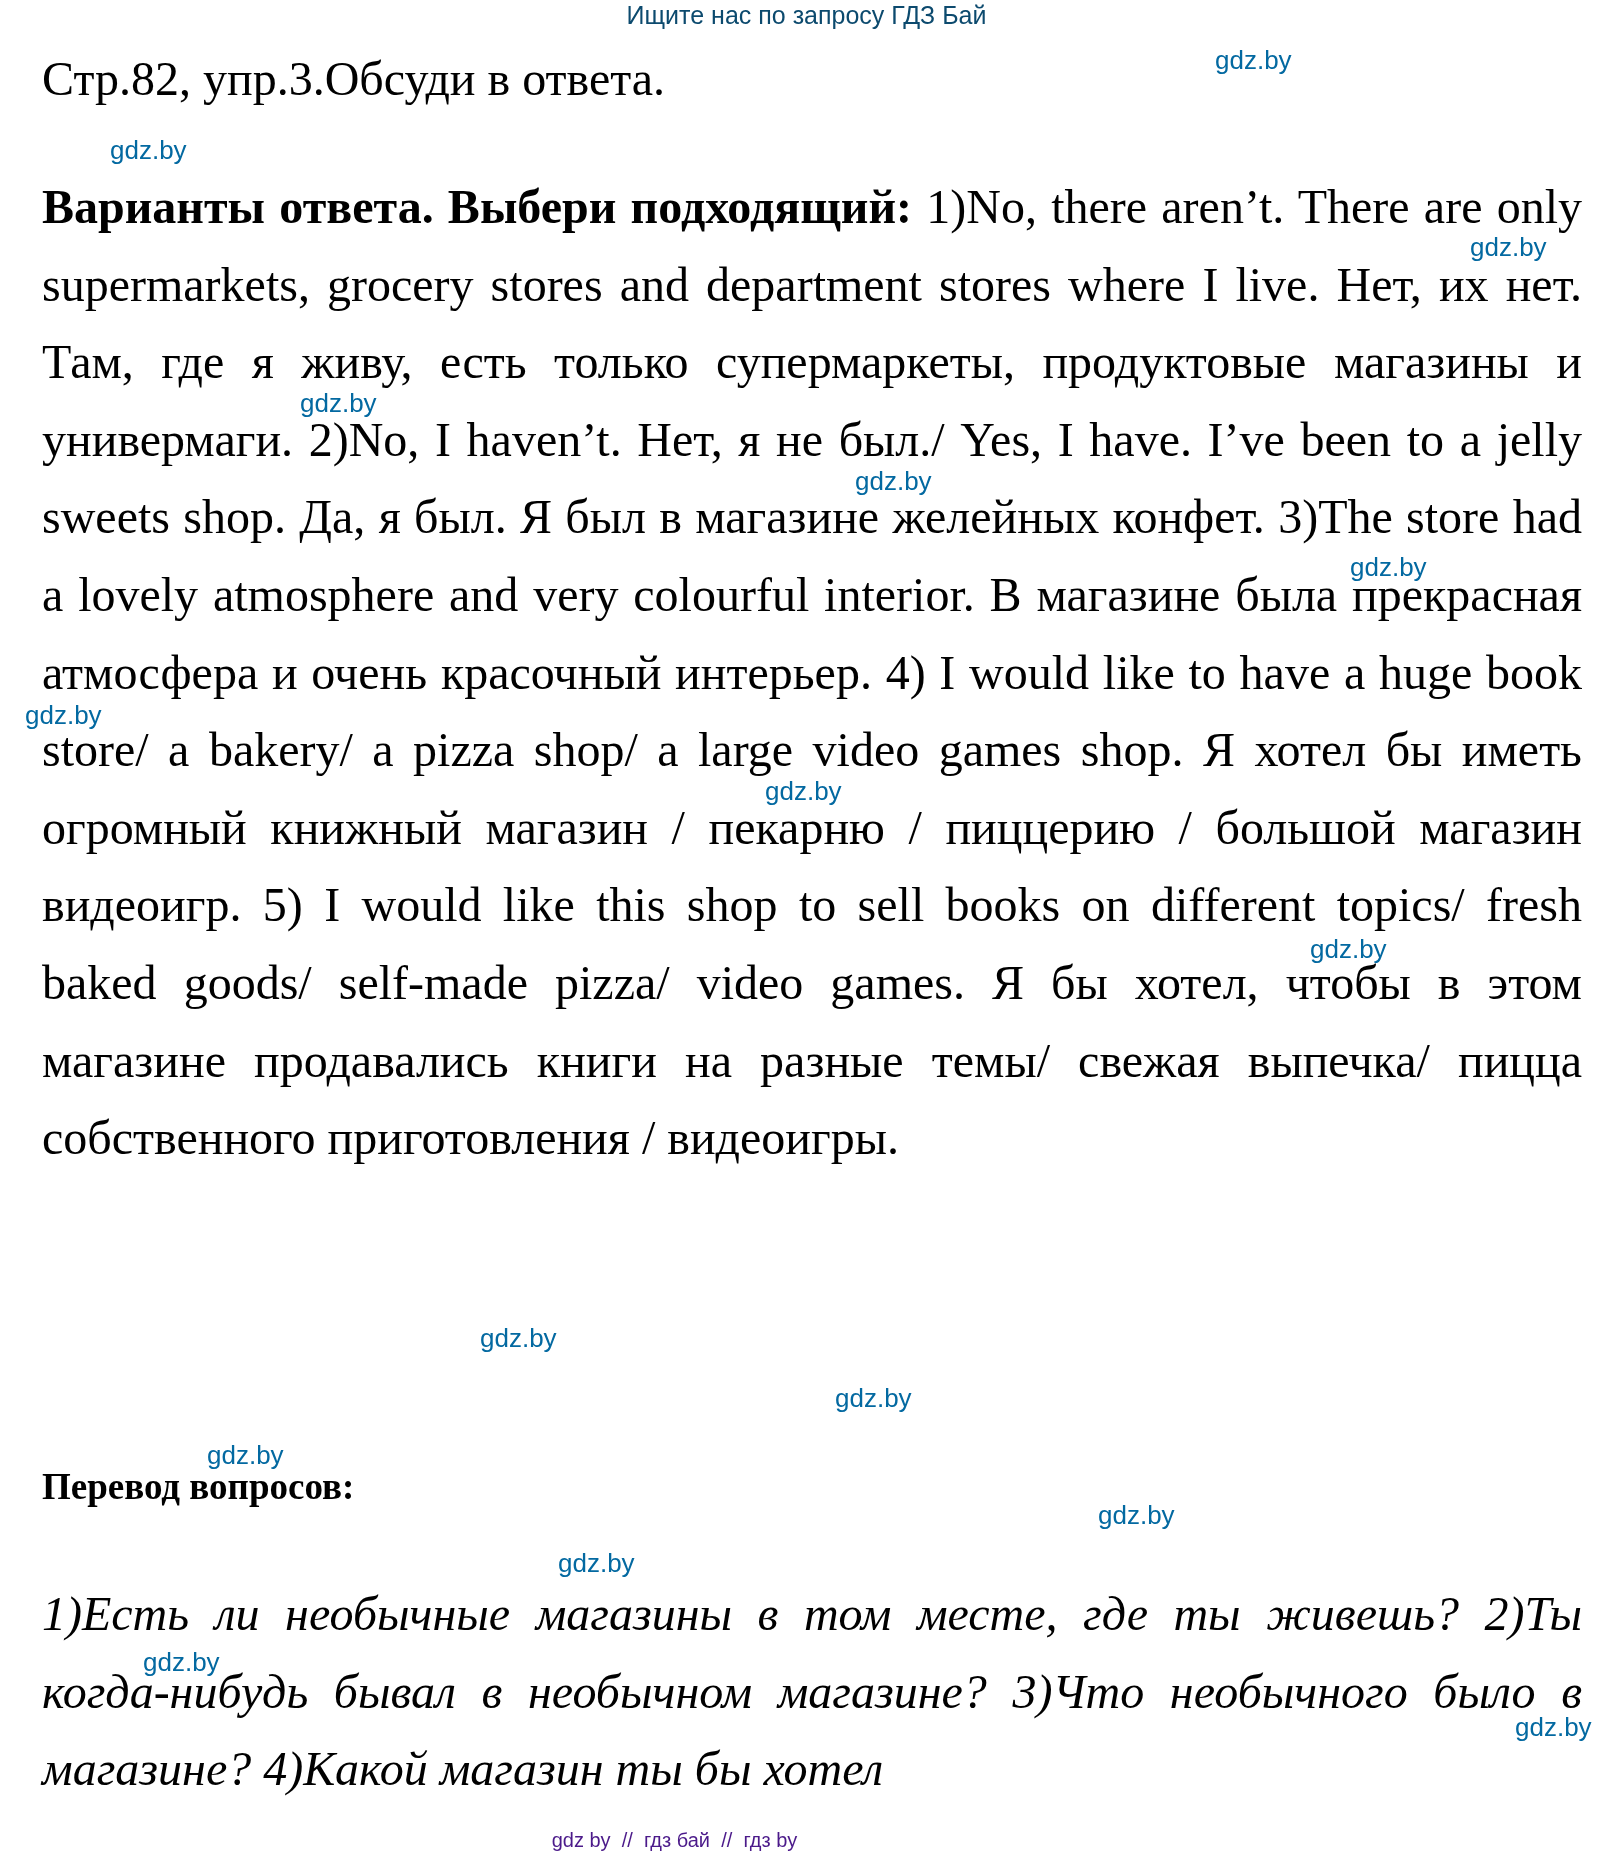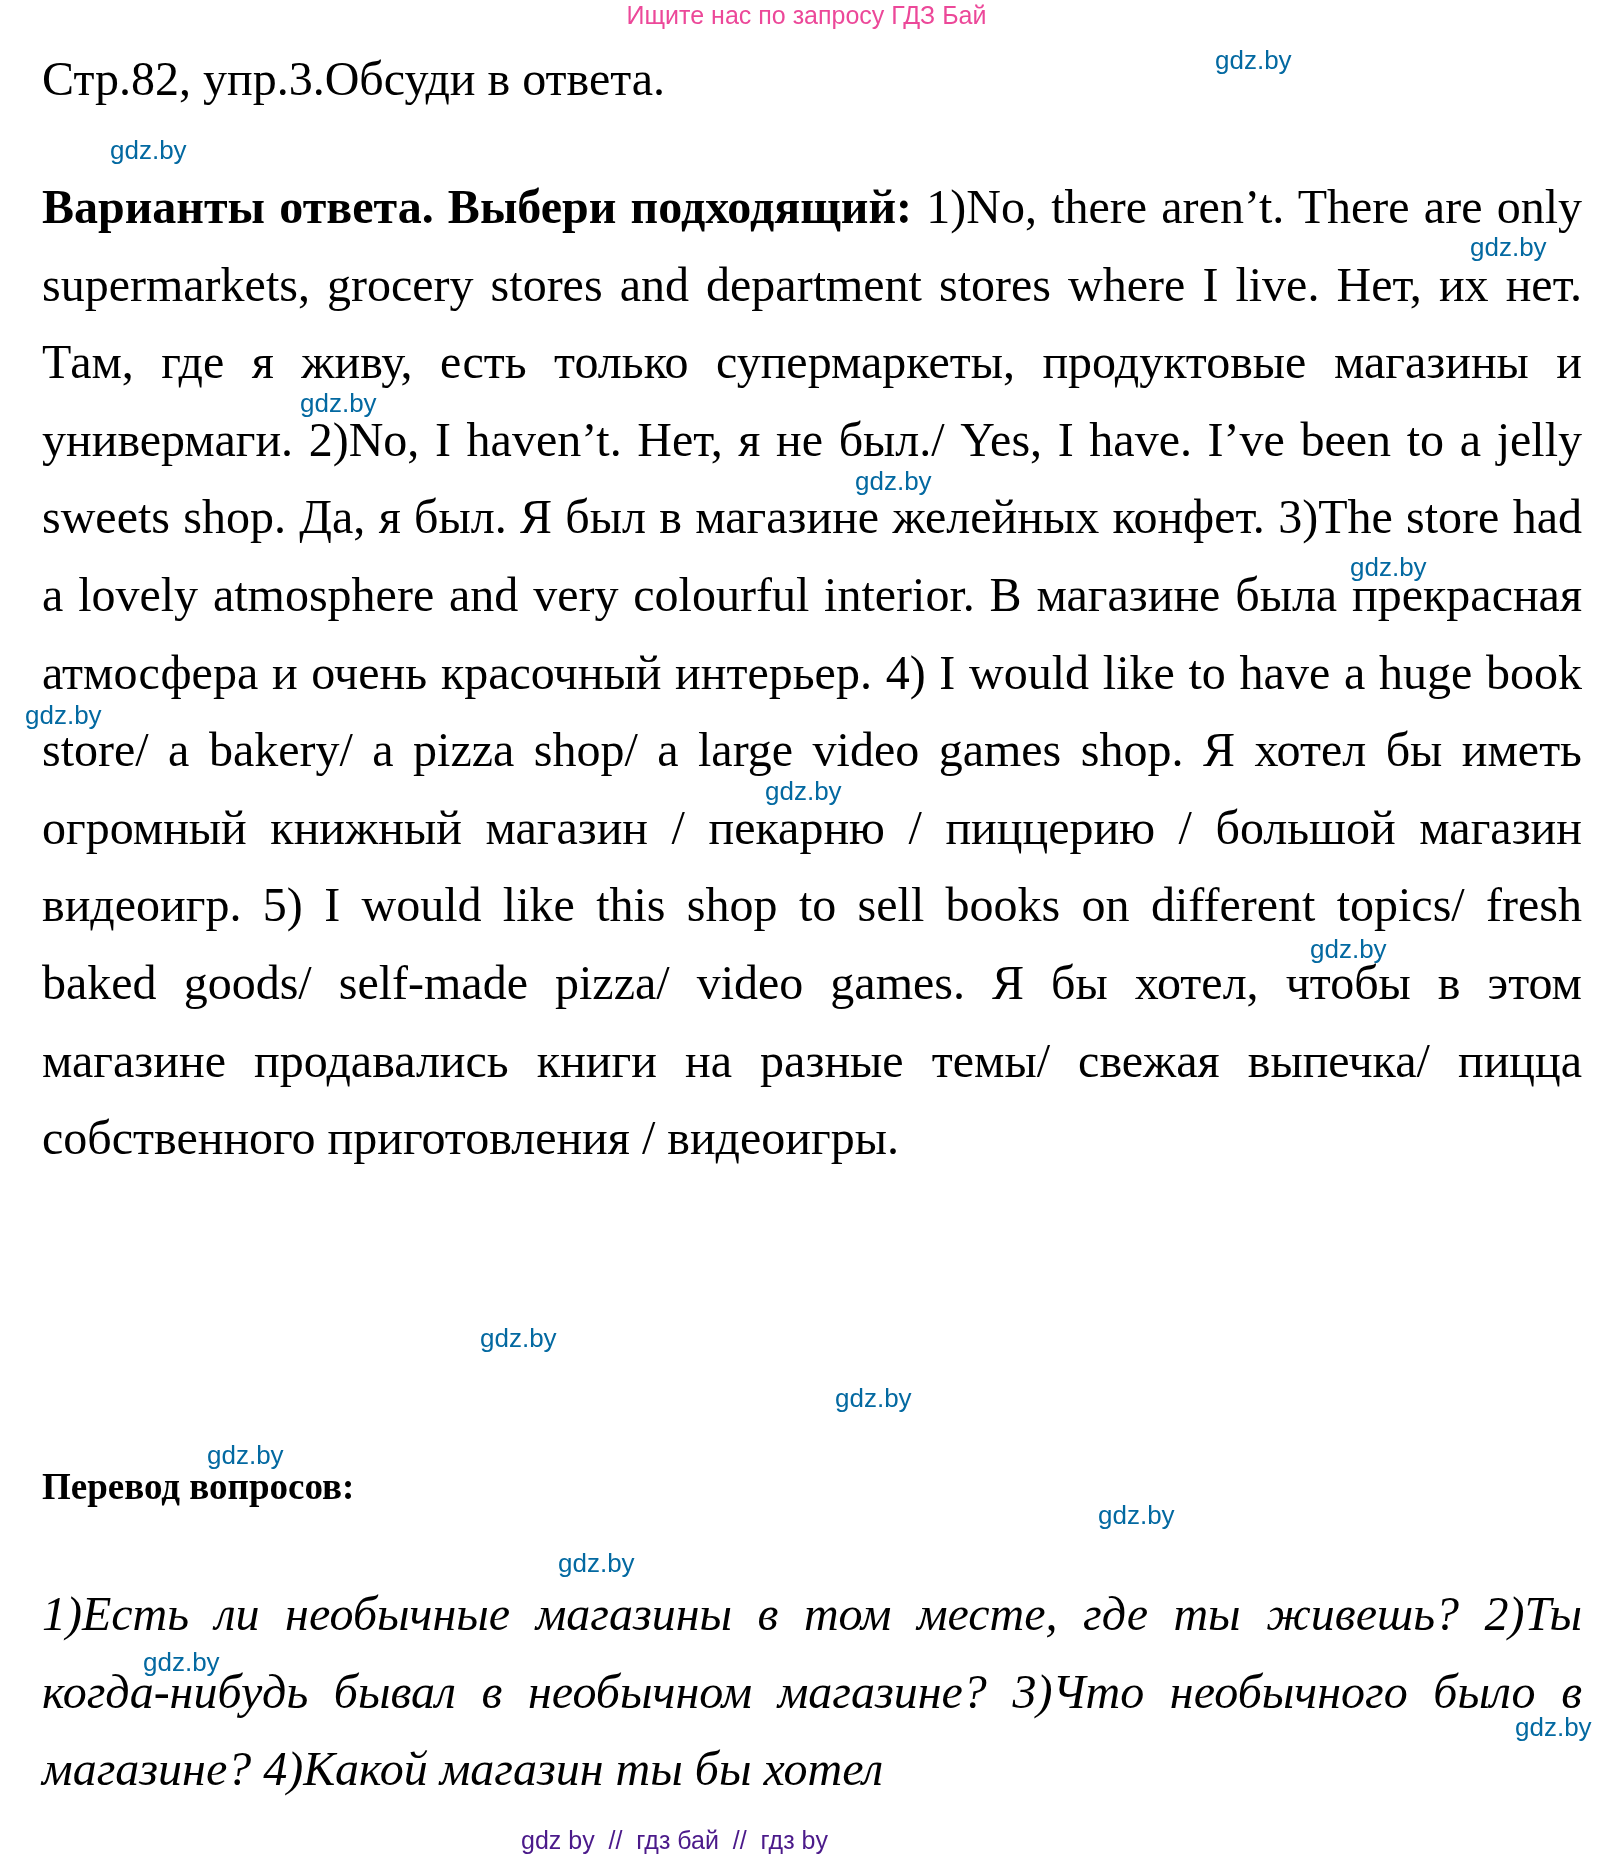--- a/index.html
+++ b/index.html
@@ -10,28 +10,28 @@
       overflow: hidden;
       color: #000;
     }
     .banner {
       position: absolute;
       left: 0; top: 0; width: 1613px;
       text-align: center;
       font-family: "Liberation Sans", sans-serif;
       font-size: 25px;
       line-height: 30px;
-      color: #ec4899;
+      color: #0c4a6e;
     }
     .footer {
       position: absolute;
       left: 0; top: 1825px; width: 1349px;
       text-align: center;
       font-family: "Liberation Sans", sans-serif;
-      font-size: 25px;
+      font-size: 20px;
       line-height: 30px;
       color: #4b1a8a;
       white-space: pre;
     }
     .doc {
       position: absolute;
       left: 42px;
       top: 0;
       width: 1540px;
       font-family: "Liberation Serif", serif;

